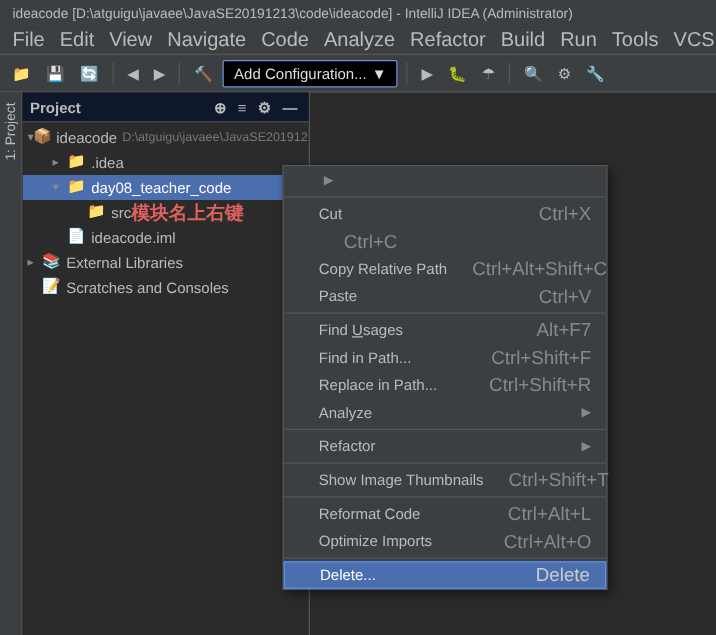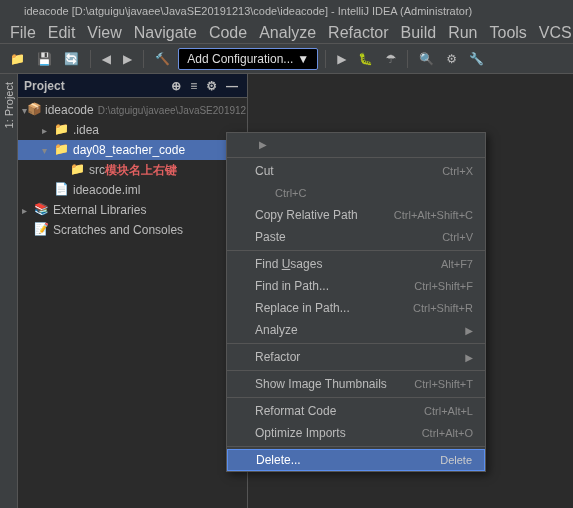--- a/index.html
+++ b/index.html
@@ -12,21 +12,21 @@
       overflow: hidden;
       position: relative;
     }
 
     
     .title-bar {
       background: #3c3f41;
       height: 22px;
       display: flex;
       align-items: center;
-      padding: 0 24px;
+      padding: 0 10px;
       color: #bbbbbb;
       font-size: 11px;
     }
 
     
     .menu-bar {
       background: #3c3f41;
       height: 22px;
       display: flex;
       align-items: center;
@@ -212,40 +212,40 @@
       color: #bbbbbb;
       cursor: pointer;
       font-size: 12px;
       white-space: nowrap;
       position: relative;
     }
     .ctx-item.selected { background: #4b6eaf; color: white; border: 1px solid #5b8fef; }
     .ctx-item-label { flex: 1; }
     .ctx-item-shortcut {
       color: #888;
-      font-size: 11px;
+      font-size: 15px;
       margin-left: 20px;
     }
     .ctx-item.selected .ctx-item-shortcut { color: #cccccc; }
     .ctx-separator {
       height: 1px;
       background: #555;
       margin: 2px 0;
     }
     .ctx-arrow {
       font-size: 10px;
       color: #888;
       margin-left: 4px;
     }
     .underline { text-decoration: underline; }
 
     
     .cn-label {
       color: #e06060;
-      font-size: 12px;
+      font-size: 15px;
       font-weight: bold;
     }
   </style>
 </head>
 <body>
 
 <div class="title-bar">
   <span>ideacode [D:\atguigu\javaee\JavaSE20191213\code\ideacode] - IntelliJ IDEA (Administrator)</span>
 </div>
 

